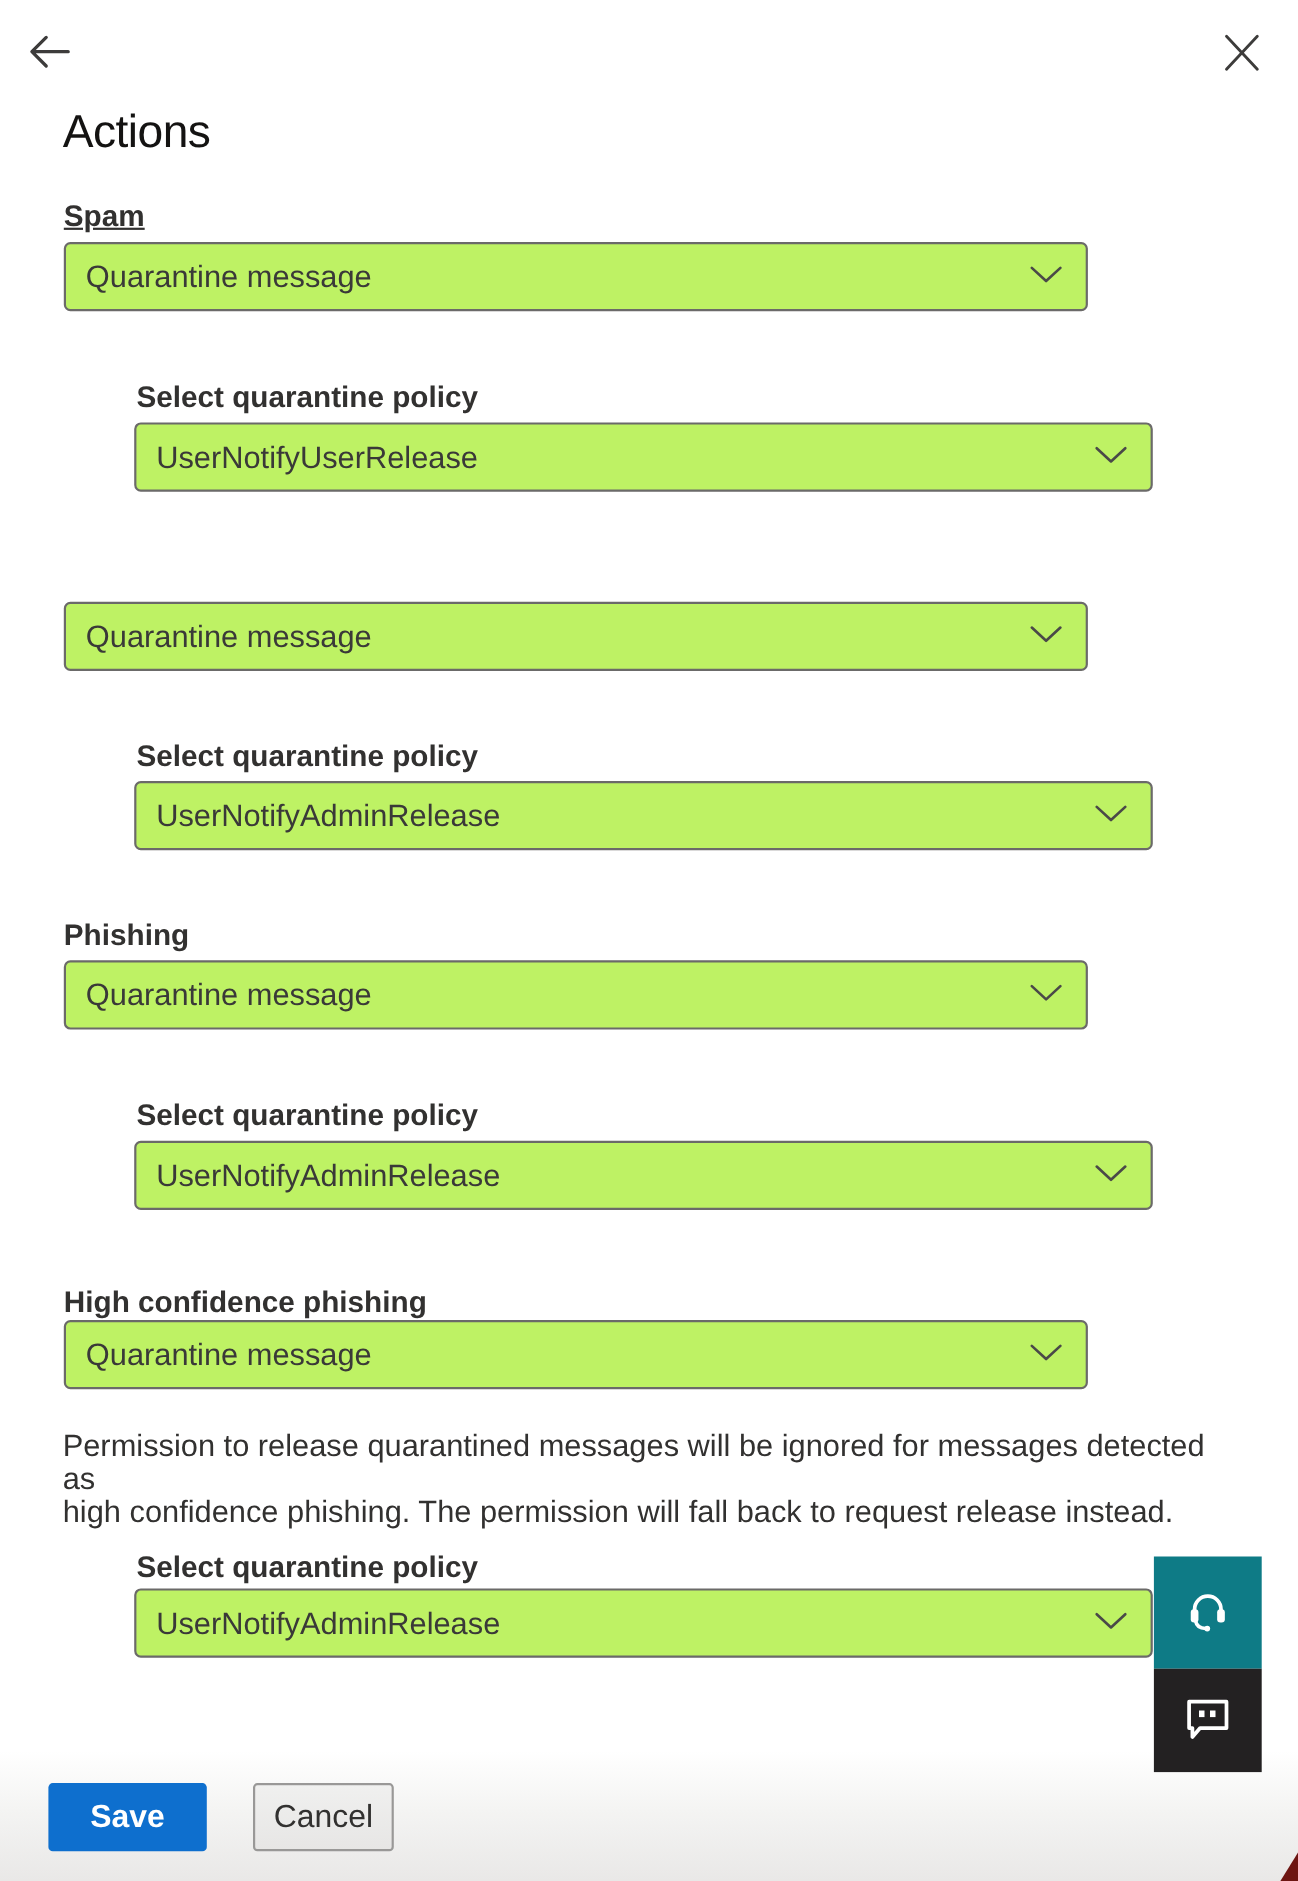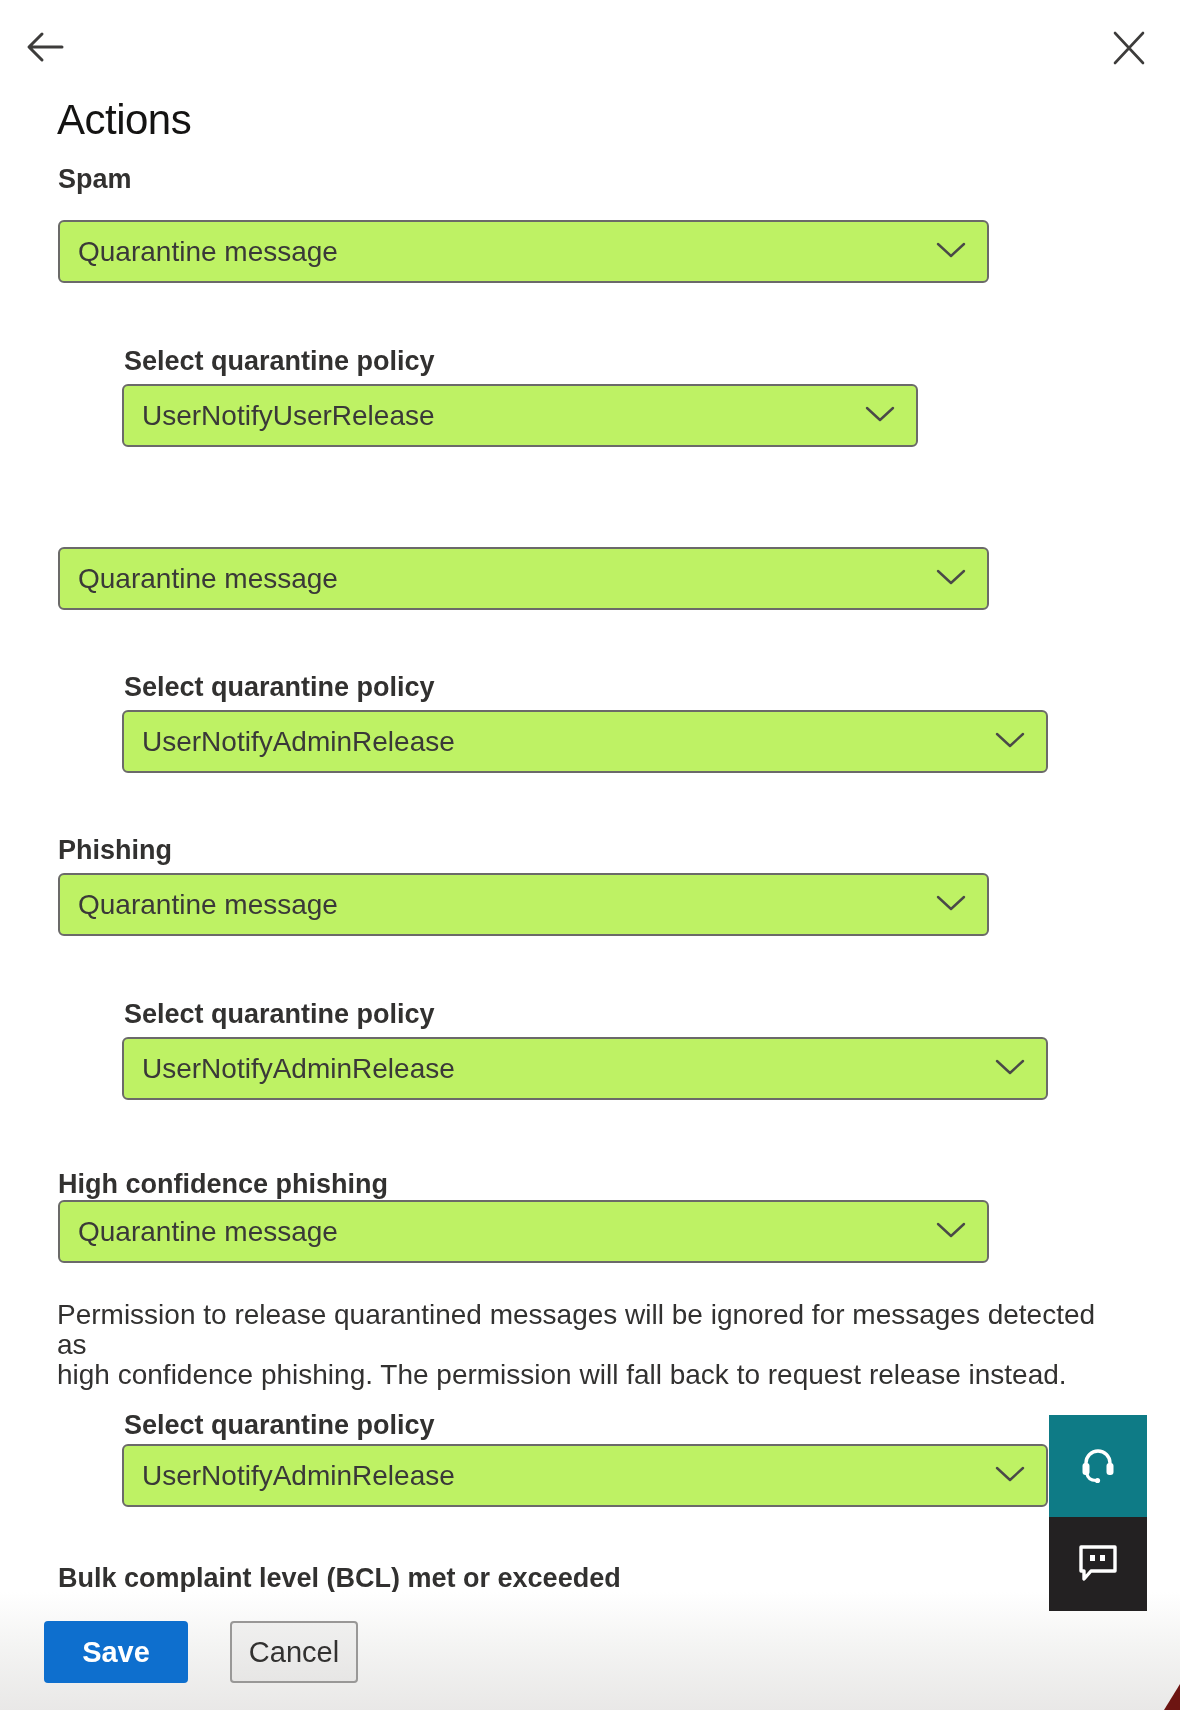--- a/index.html
+++ b/index.html
@@ -53,32 +53,32 @@
   <button class="icon-btn" style="left:1110px;top:31px;">
     <span>
       <svg width="38" height="34" viewBox="0 0 38 34" fill="none">
         <path d="M5 2 L33 32 M33 2 L5 32" stroke="#3d3c3b" stroke-width="2.6" stroke-linecap="round"></path>
       </svg>
     </span>
   </button>
 
   <div class="page-title">Actions</div>
 
-  <div class="field-label" style="left:58px;top:163px;">Spam</div>
+  <div class="field-label" style="left:58px;top:180px;text-decoration:underline;">Spam</div>
   <div class="dd" style="left:58px;top:220px;width:931px;">
     <span class="dd-value">Quarantine message</span>
     <span class="chev">
       <svg width="32" height="18" viewBox="0 0 32 18" fill="none">
           <path d="M3 3 L16 15 L29 3" stroke="#4a4948" stroke-width="2.4" fill="none" stroke-linecap="round" stroke-linejoin="round"></path>
         </svg>
     </span>
   </div>
 
   <div class="field-label" style="left:124px;top:345px;">Select quarantine policy</div>
-  <div class="dd" style="left:122px;top:384px;width:796px;">
+  <div class="dd" style="left:122px;top:384px;width:926px;">
     <span class="dd-value">UserNotifyUserRelease</span>
     <span class="chev">
       <svg width="32" height="18" viewBox="0 0 32 18" fill="none">
           <path d="M3 3 L16 15 L29 3" stroke="#4a4948" stroke-width="2.4" fill="none" stroke-linecap="round" stroke-linejoin="round"></path>
         </svg>
     </span>
   </div>
 
   <div class="dd" style="left:58px;top:547px;width:931px;">
     <span class="dd-value">Quarantine message</span>
@@ -135,21 +135,20 @@
   <div class="field-label" style="left:124px;top:1409px;">Select quarantine policy</div>
   <div class="dd" style="left:122px;top:1444px;width:926px;">
     <span class="dd-value">UserNotifyAdminRelease</span>
     <span class="chev">
       <svg width="32" height="18" viewBox="0 0 32 18" fill="none">
           <path d="M3 3 L16 15 L29 3" stroke="#4a4948" stroke-width="2.4" fill="none" stroke-linecap="round" stroke-linejoin="round"></path>
         </svg>
     </span>
   </div>
 
-  <div class="clipped-label">Bulk complaint level (BCL) met or exceeded</div>
 
   <div class="footer">
     <button class="btn btn-save">Save</button>
     <button class="btn btn-cancel">Cancel</button>
   </div>
 
   <button class="widget widget-help">
     <span>
       <svg width="48" height="48" viewBox="0 0 48 48" fill="none">
         <path d="M12 27 v-5 a12 12 0 0 1 24 0 v5" stroke="#ffffff" stroke-width="3.4" fill="none" stroke-linecap="round"></path>

